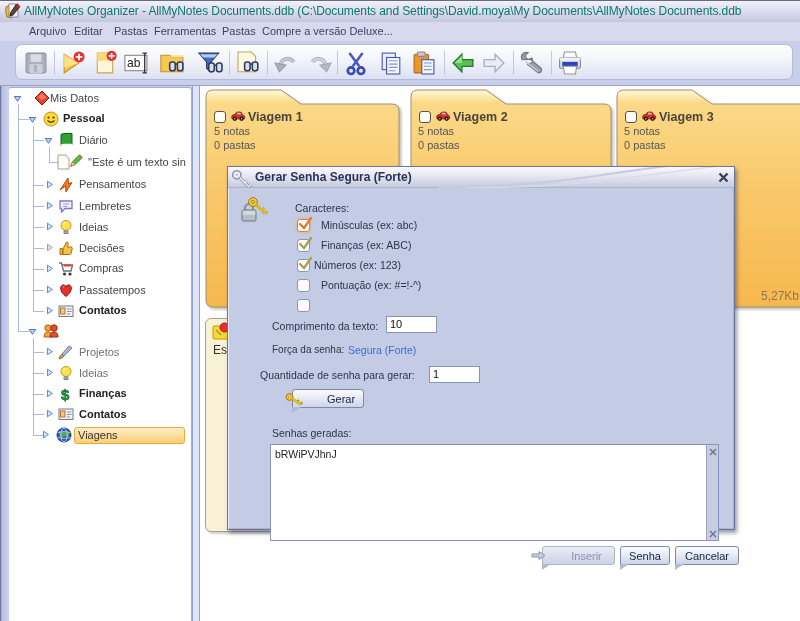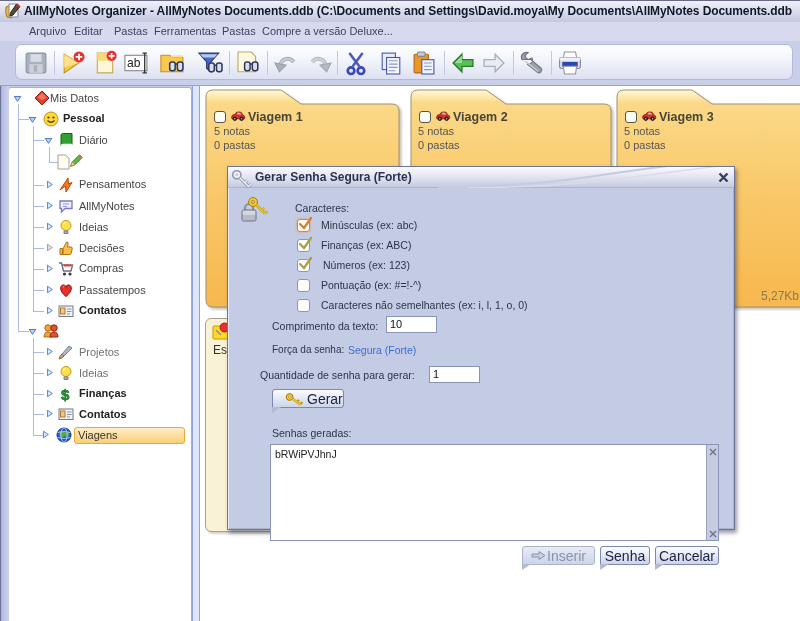--- a/index.html
+++ b/index.html
@@ -4,21 +4,21 @@
 <style>
 * { margin:0; padding:0; box-sizing:border-box; }
 html,body { width:800px; height:621px; overflow:hidden; }
 body { position:relative; font-family:"Liberation Sans",sans-serif; background:#c9cee9; }
 .abs { position:absolute; }
 
 
 #titlebar { left:0; top:0; width:800px; height:22px;
   background:linear-gradient(#f0f1fa 0%, #dfe1f0 40%, #c3c7e0 100%);
   border-top:1px solid #666a84; }
-#title-text { left:24px; top:4px; font-size:12px; letter-spacing:-0.1px; font-weight:bold; color:#0f172a; white-space:nowrap; }
+#title-text { left:24px; top:4px; font-size:12px; letter-spacing:-0.1px; font-weight:normal; color:#0f766e; white-space:nowrap; }
 
 
 #menubar { left:0; top:22px; width:800px; height:19px; background:#d7daef; }
 .mi { position:absolute; top:3px; font-size:11px; color:#3c4166; }
 
 
 #toolbarzone { left:0; top:41px; width:800px; height:45px; background:#c9cee9; border-bottom:1px solid #99a1c7; }
 #toolbar { position:absolute; left:15px; top:3px; width:778px; height:36px;
   background:linear-gradient(#ffffff 0%, #f2f4fa 45%, #dde1f1 100%);
   border:1px solid #b2b9da; border-radius:7px; }
@@ -48,21 +48,21 @@
 #dialog { left:227px; top:166px; width:508px; height:364px;
   background:#c3cce4; border:1px solid #6d7596;
   box-shadow:2px 3px 4px rgba(50,55,90,0.5), inset 1px 1px 0 #e8ecf8, inset -1px -1px 0 #aab2cc; }
 #dlgtitle { position:absolute; left:0; top:0; width:100%; height:21px;
   background:linear-gradient(#fafbfe 0%, #dfe2ef 55%, #c6cadf 100%); border-bottom:1px solid #aeb4cc; }
 #dlgtitle span { position:absolute; left:27px; top:3px; font-size:12px; font-weight:bold; color:#2c3152; }
 .dlabel { position:absolute; font-size:10.5px; color:#2e3448; white-space:nowrap; }
 .dinput { position:absolute; background:#ffffff; border:1px solid #8a94b8; font-size:11px; color:#111; padding-left:3px; line-height:15px; }
 .cb { position:absolute; width:13px; height:13px; background:#fdfdfd; border:1px solid #8c96b8; border-radius:3px; }
 .btn { position:absolute; background:linear-gradient(#fbfcfe 0%, #e7ebf5 45%, #ccd4e8 100%);
-  border:1px solid #7c88ac; border-radius:3px 3px 3px 0; font-size:14px; color:#1c2240; text-align:center; }
+  border:1px solid #7c88ac; border-radius:3px 3px 3px 0; font-size:11px; color:#1c2240; text-align:center;margin-left:20px; }
 .btn::after { content:""; position:absolute; left:-1px; bottom:-6px; width:0; height:0; border-top:6px solid #b2bad0; border-right:9px solid transparent; }
 </style>
 </head>
 <body>
 
 <div class="abs" id="titlebar"></div>
 <svg class="abs" style="left:4px;top:2px" width="18" height="18" viewBox="0 0 18 18">
     <path d="M2 5 Q1 11 3 15 L8 16 Q4 9 6 3 Z" fill="#f0b838" stroke="#a87818"></path>
     <path d="M5 2 h9 v13 H5 Z" fill="#f6f8fc" stroke="#889"></path>
     <path d="M12.5 2 l3 3 -6.5 8 -3 1 .5-3.2 Z" fill="#584838" stroke="#302418"></path>
@@ -346,22 +346,23 @@
   <svg class="tico" style="left:56px;top:427px" viewBox="0 0 16 16">
       <circle cx="8" cy="8" r="7" fill="#2858c8" stroke="#103888"></circle>
       <path d="M3 4 q3 2 5 0 q2 3 5 1 q1 4-2 5 q-3-2-5 1 Q3 9 3 4Z" fill="#58a848"></path>
       <ellipse cx="8" cy="8" rx="3.2" ry="7" fill="none" stroke="#c8d8f8" stroke-width=".8"></ellipse>
       <path d="M1.5 5.5 q6.5-2 13 0 M1.5 10.5 q6.5 2 13 0" fill="none" stroke="#c8d8f8" stroke-width=".8"></path>
     </svg>
 
   <div class="trow" style="left:50px;top:88px">Mis Datos</div>
   <div class="trow" style="left:63px;top:108px"><b>Pessoal</b></div>
   <div class="trow" style="left:79px;top:130px">Diário</div>
+  <div class="trow" style="left:88px;top:152px">''Este é um texto sin</div>
   <div class="trow" style="left:79px;top:174px">Pensamentos</div>
-  <div class="trow" style="left:79px;top:196px">AllMyNotes</div>
+  <div class="trow" style="left:79px;top:196px">Lembretes</div>
   <div class="trow" style="left:79px;top:217px">Ideias</div>
   <div class="trow" style="left:79px;top:238px">Decisões</div>
   <div class="trow" style="left:79px;top:258px">Compras</div>
   <div class="trow" style="left:79px;top:280px">Passatempos</div>
   <div class="trow" style="left:79px;top:300px"><b>Contatos</b></div>
   <div class="trow" style="left:79px;top:342px;color:#707070">Projetos</div>
   <div class="trow" style="left:79px;top:363px;color:#707070">Ideias</div>
   <div class="trow" style="left:79px;top:383px"><b>Finanças</b></div>
   <div class="trow" style="left:79px;top:404px"><b>Contatos</b></div>
   <div class="trow" style="left:78px;top:425px;color:#333">Viagens</div>
@@ -463,23 +464,22 @@
       <path d="M2 8 L6 12 L13 2" fill="none" stroke="#e07828" stroke-width="2.2" stroke-linecap="round"></path>
     </svg>
   <svg style="position:absolute;left:70px;top:69px" width="15" height="15" viewBox="0 0 15 15">
       <path d="M2 8 L6 12 L13 2" fill="none" stroke="#a8a040" stroke-width="2.2" stroke-linecap="round"></path>
     </svg>
   <svg style="position:absolute;left:70px;top:89px" width="15" height="15" viewBox="0 0 15 15">
       <path d="M2 8 L6 12 L13 2" fill="none" stroke="#a8a040" stroke-width="2.2" stroke-linecap="round"></path>
     </svg>
   <div class="dlabel" style="left:93px;top:52px">Minúsculas (ex: abc)</div>
   <div class="dlabel" style="left:93px;top:72px">Finanças (ex: ABC)</div>
-  <div class="dlabel" style="left:95px;top:92px">Números (ex: 123)</div>
+  <div class="dlabel" style="left:86px;top:92px">Números (ex: 123)</div>
   <div class="dlabel" style="left:93px;top:112px">Pontuação (ex: #=!-^)</div>
-  <div class="dlabel" style="left:93px;top:132px">Caracteres não semelhantes (ex: i, l, 1, o, 0)</div>
 
   <div class="dlabel" style="left:44px;top:153px">Comprimento da texto:</div>
   <div class="dinput" style="left:158px;top:149px;width:51px;height:17px">10</div>
   <div class="dlabel" style="left:44px;top:177px;font-size:10px">Força da senha:</div>
   <div class="dlabel" style="left:120px;top:177px;color:#3a6cd8">Segura (Forte)</div>
   <div class="dlabel" style="left:32px;top:202px">Quantidade de senha para gerar:</div>
   <div class="dinput" style="left:201px;top:199px;width:51px;height:17px">1</div>
 
   <div class="btn" style="left:44px;top:222px;width:72px;height:19px;line-height:18px;padding-left:34px;text-align:left">Gerar</div>
   <svg style="position:absolute;left:57px;top:225px" width="20" height="15" viewBox="0 0 20 15">

